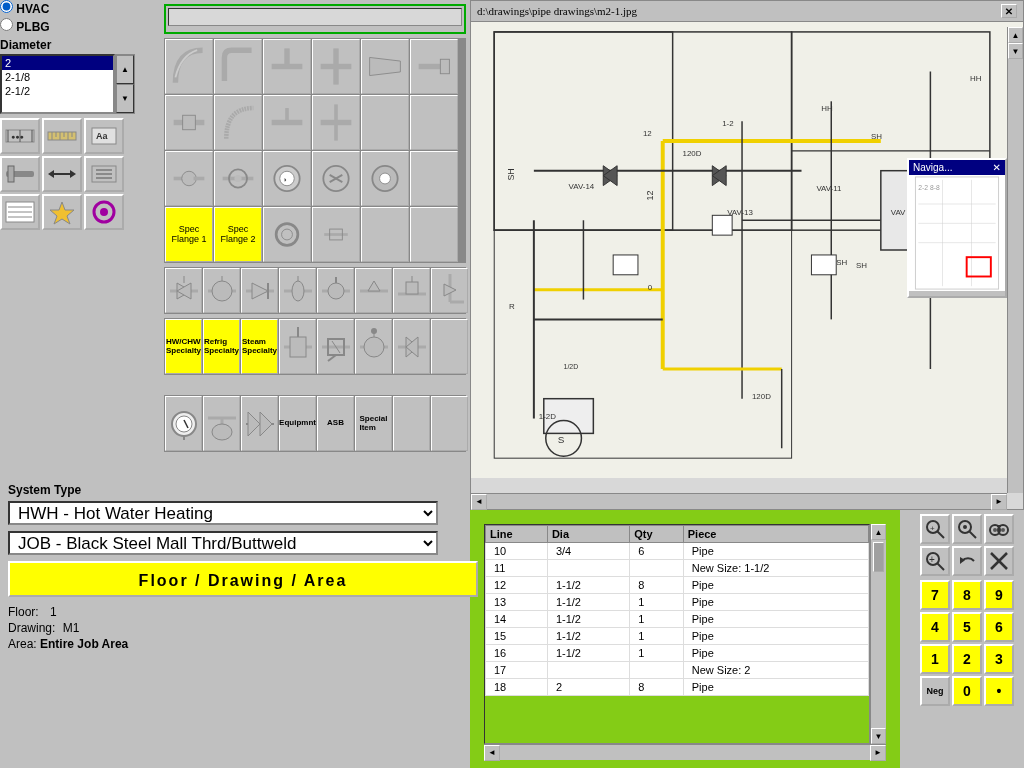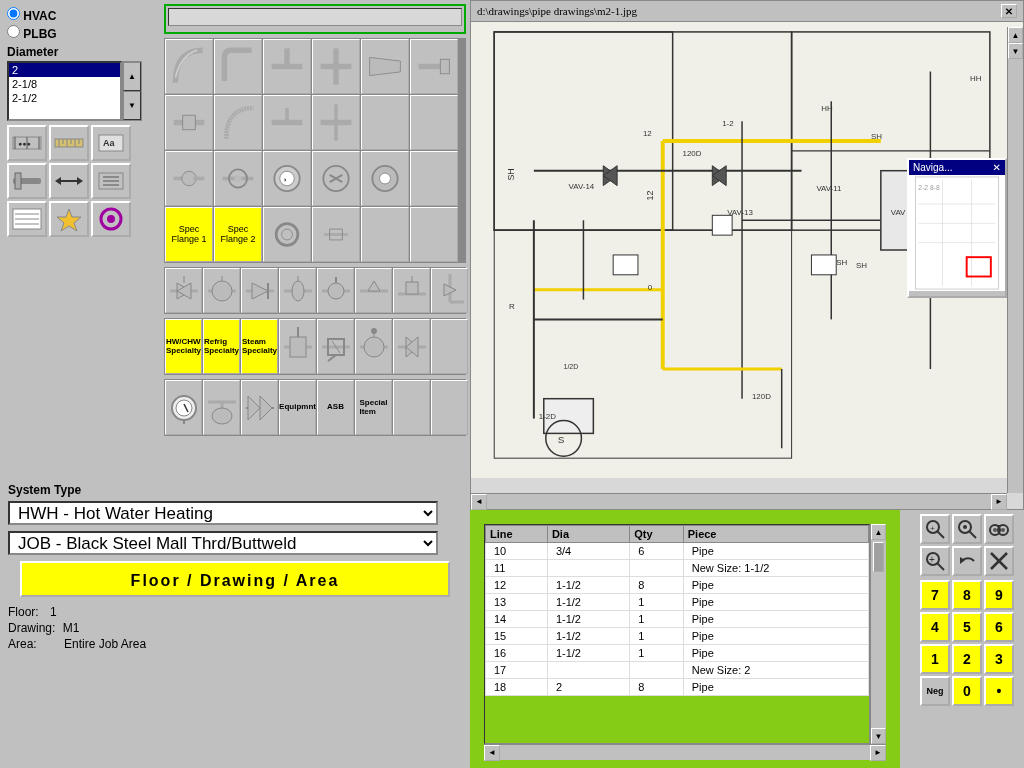--- a/index.html
+++ b/index.html
@@ -13,21 +13,21 @@
       position: relative;
     }
 
     
     #left-panel {
       position: absolute;
       left: 0; top: 0;
       width: 160px;
       height: 768px;
       background: #c0c0c0;
-      padding: 7px;
+      padding: 0;
     }
 
     .radio-group { margin-bottom: 2px; }
     .radio-group label { font-size: 12px; font-weight: bold; }
 
     .diameter-label { font-size: 12px; font-weight: bold; margin-top: 4px; margin-bottom: 2px; }
 
     .diameter-container {
       display: flex;
       align-items: stretch;
@@ -183,21 +183,21 @@
       font-weight: bold;
     }
 
     
     .equip-row {
       display: grid;
       grid-template-columns: repeat(8, 37px);
       gap: 1px;
       background: #888;
       border: 1px solid #888;
-      margin-top: 4px;
+      margin-top: 20px;
     }
     .equip-cell {
       width: 37px;
       height: 55px;
       background: #c0c0c0;
       border: 1px outset #fff;
       display: flex;
       align-items: center;
       justify-content: center;
       cursor: pointer;
@@ -224,32 +224,31 @@
     .dropdown-select {
       width: 430px;
       height: 24px;
       border: 2px inset #888;
       background: white;
       font-size: 17px;
       padding: 0 4px;
     }
 
     .floor-drawing-btn {
-      width: 430px;
+      width: 470px;
       height: 36px;
       background: #ffff00;
       border: 2px outset #fff;
       font-size: 16px;
       font-weight: bold;
       cursor: pointer;
       text-align: center;
       line-height: 36px;
       margin-bottom: 6px;
       letter-spacing: 2px;
-      margin-left: 12px;
     }
 
     .info-text { font-size: 12px; margin: 2px 0; }
 
     
     #drawing-area {
       position: absolute;
       left: 470px; top: 0;
       width: 554px;
       height: 510px;
@@ -1061,21 +1060,21 @@
   <div class="info-text">
     <span>Floor:</span>
     <span style="margin-left:8px;">1</span>
   </div>
   <div class="info-text">
     <span>Drawing:</span>
     <span style="margin-left:4px;">M1</span>
   </div>
   <div class="info-text">
     <span>Area:</span>
-    <span style="margin-left:24px;">Entire Job Area</span>
+    <span style="margin-left:0;font-weight:bold;">Entire Job Area</span>
   </div>
 </div>
 
 <div id="numpad">
   <div class="numpad-tools">
     <div class="numpad-tool-btn">
       <svg width="22" height="22" viewBox="0 0 22 22">
           <circle cx="9" cy="9" r="6" fill="none" stroke="#333" stroke-width="2"></circle>
           <line x1="13" y1="13" x2="20" y2="20" stroke="#333" stroke-width="2"></line>
           <text x="6" y="13" font-size="8" fill="#333">+</text>

